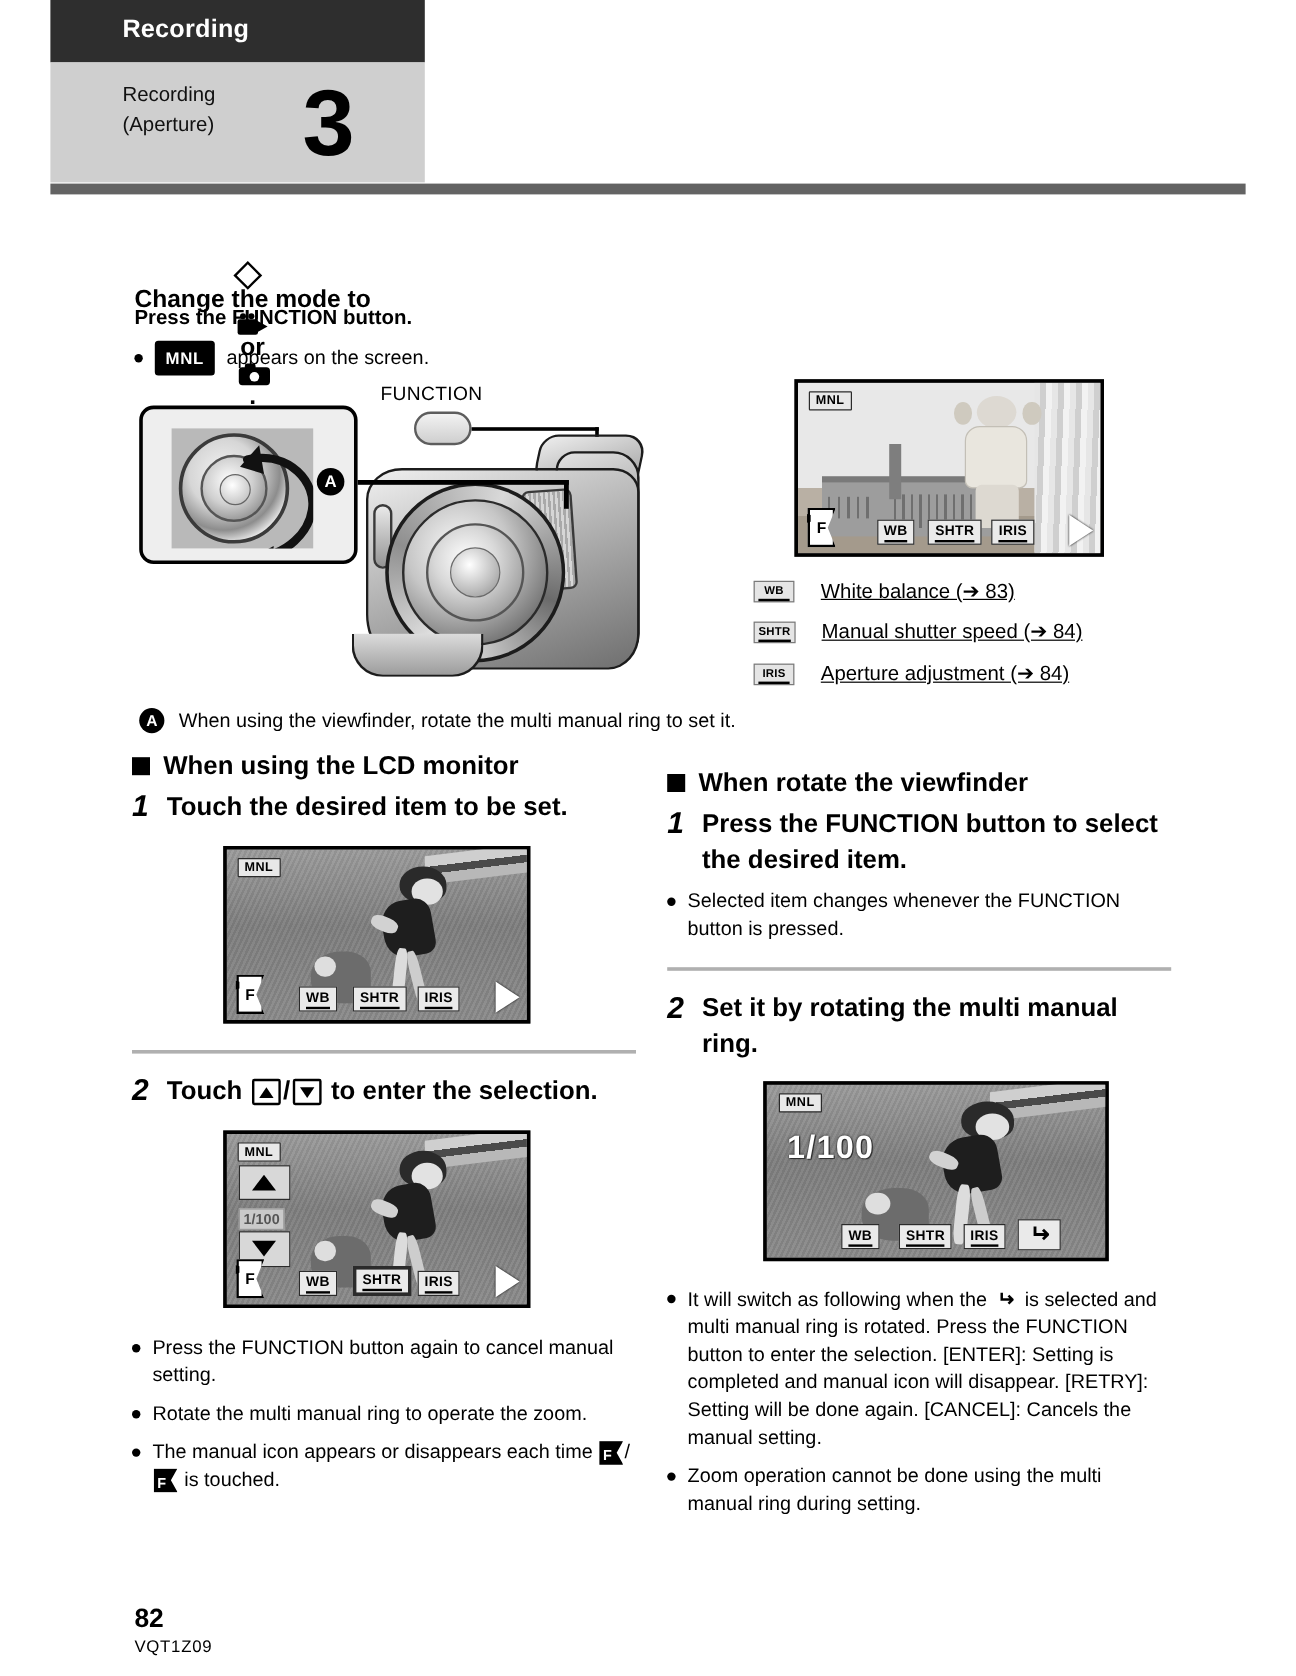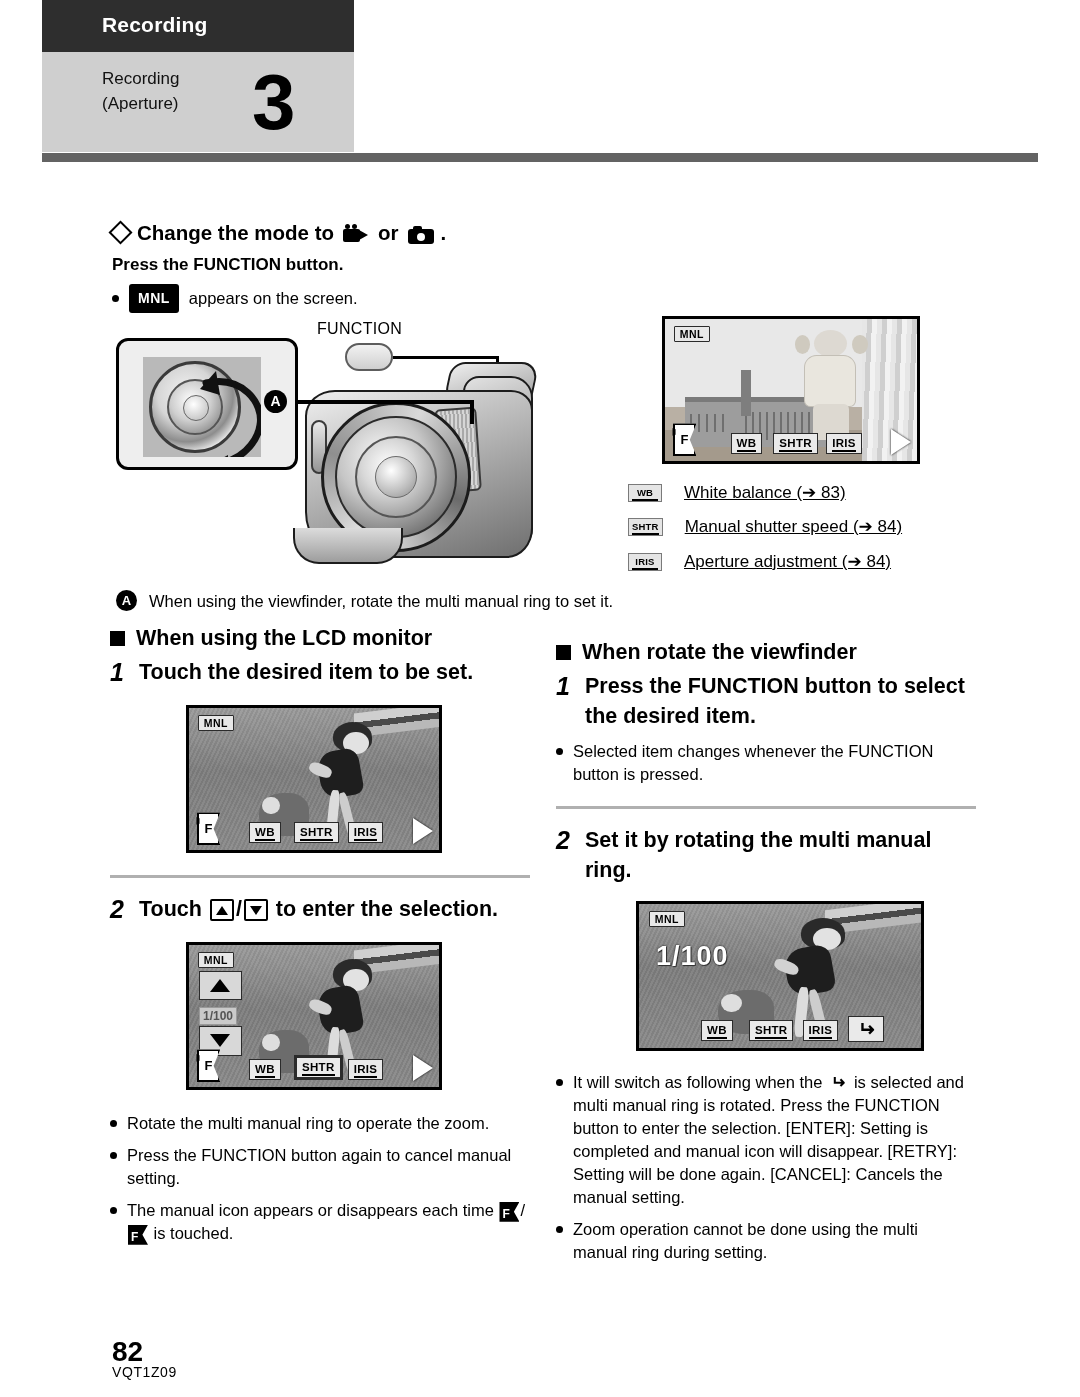--- a/index.html
+++ b/index.html
@@ -42,21 +42,21 @@
     background: #636363;
   }
 
   
   .txt { position: absolute; font-size: 16.5px; line-height: 23px; }
 
   .intro { left: 116px; top: 196px; width: 640px; font-size: 16.5px; }
 
   .mode-line {
     left: 112px; top: 221px; font-size: 20.5px; font-weight: bold;
-    display: flex; align-items: center; gap: 0px;
+    display: flex; align-items: center; gap: 0px; flex-direction: column;
   }
   .diamond {
     display: inline-block; width: 17px; height: 17px;
     border: 2.2px solid #000; transform: rotate(45deg);
     margin-right: 8px; position: relative; top: 0px;
   }
   .ico-video {
     display: inline-block; width: 26px; height: 17px; position: relative;
     margin: 0 9px 0 9px; top: 1px;
   }
@@ -411,21 +411,21 @@
     vertical-align: middle; margin: 0 1px;
   }
   .flag-small.dark { background: #000; clip-path: polygon(0 0, 100% 0, 72% 50%, 100% 100%, 0 100%); }
   .flag-small.light { background: #000; clip-path: polygon(0 0, 100% 0, 72% 50%, 100% 100%, 0 100%); }
   .flag-small b { position: absolute; left: 3px; top: 1px; color: #fff; font-size: 12px; }
   .flag-small.light b { color: #fff; }
 
   .retn-glyph { display:inline-block; font-size: 20px; font-weight: bold; transform: scaleX(-1); }
 
   
-  .pgno { position: absolute; left: 112px; top: 1336px; font-size: 28px; font-weight: bold; }
+  .pgno { position: absolute; left: 112px; top: 1336px; font-size: 22px; font-weight: bold; }
   .pgcode { position: absolute; left: 112px; top: 1364px; font-size: 14px; letter-spacing: .6px; }
 </style>
 </head>
 <body>
 
 <div class="page">
 
   <div class="hdr-black">
     <span>Recording</span>
   </div>
@@ -631,25 +631,25 @@
         </div>
       <div class="ticon" style="left:63.5%;">
         <u>IRIS</u>
         </div>
       <div class="play-tri"></div>
     </div>
 
     <div style="margin-top:22px;">
       <div class="sub-bul">
         <span class="bdot"></span>
-        <span>Rotate the multi manual ring to operate the zoom.</span>
+        <span>Press the FUNCTION button again to cancel manual setting.</span>
       </div>
       <div class="sub-bul">
         <span class="bdot"></span>
-        <span>Press the FUNCTION button again to cancel manual setting.</span>
+        <span>Rotate the multi manual ring to operate the zoom.</span>
       </div>
       <div class="sub-bul">
         <span class="bdot"></span>
         <span>
           <span>The manual icon appears or disappears each time</span>
           <span class="flag-small dark"><b>F</b></span><span>/</span><span class="flag-small light"><b>F</b></span>
           <span>is touched.</span>
         </span>
       </div>
     </div>

